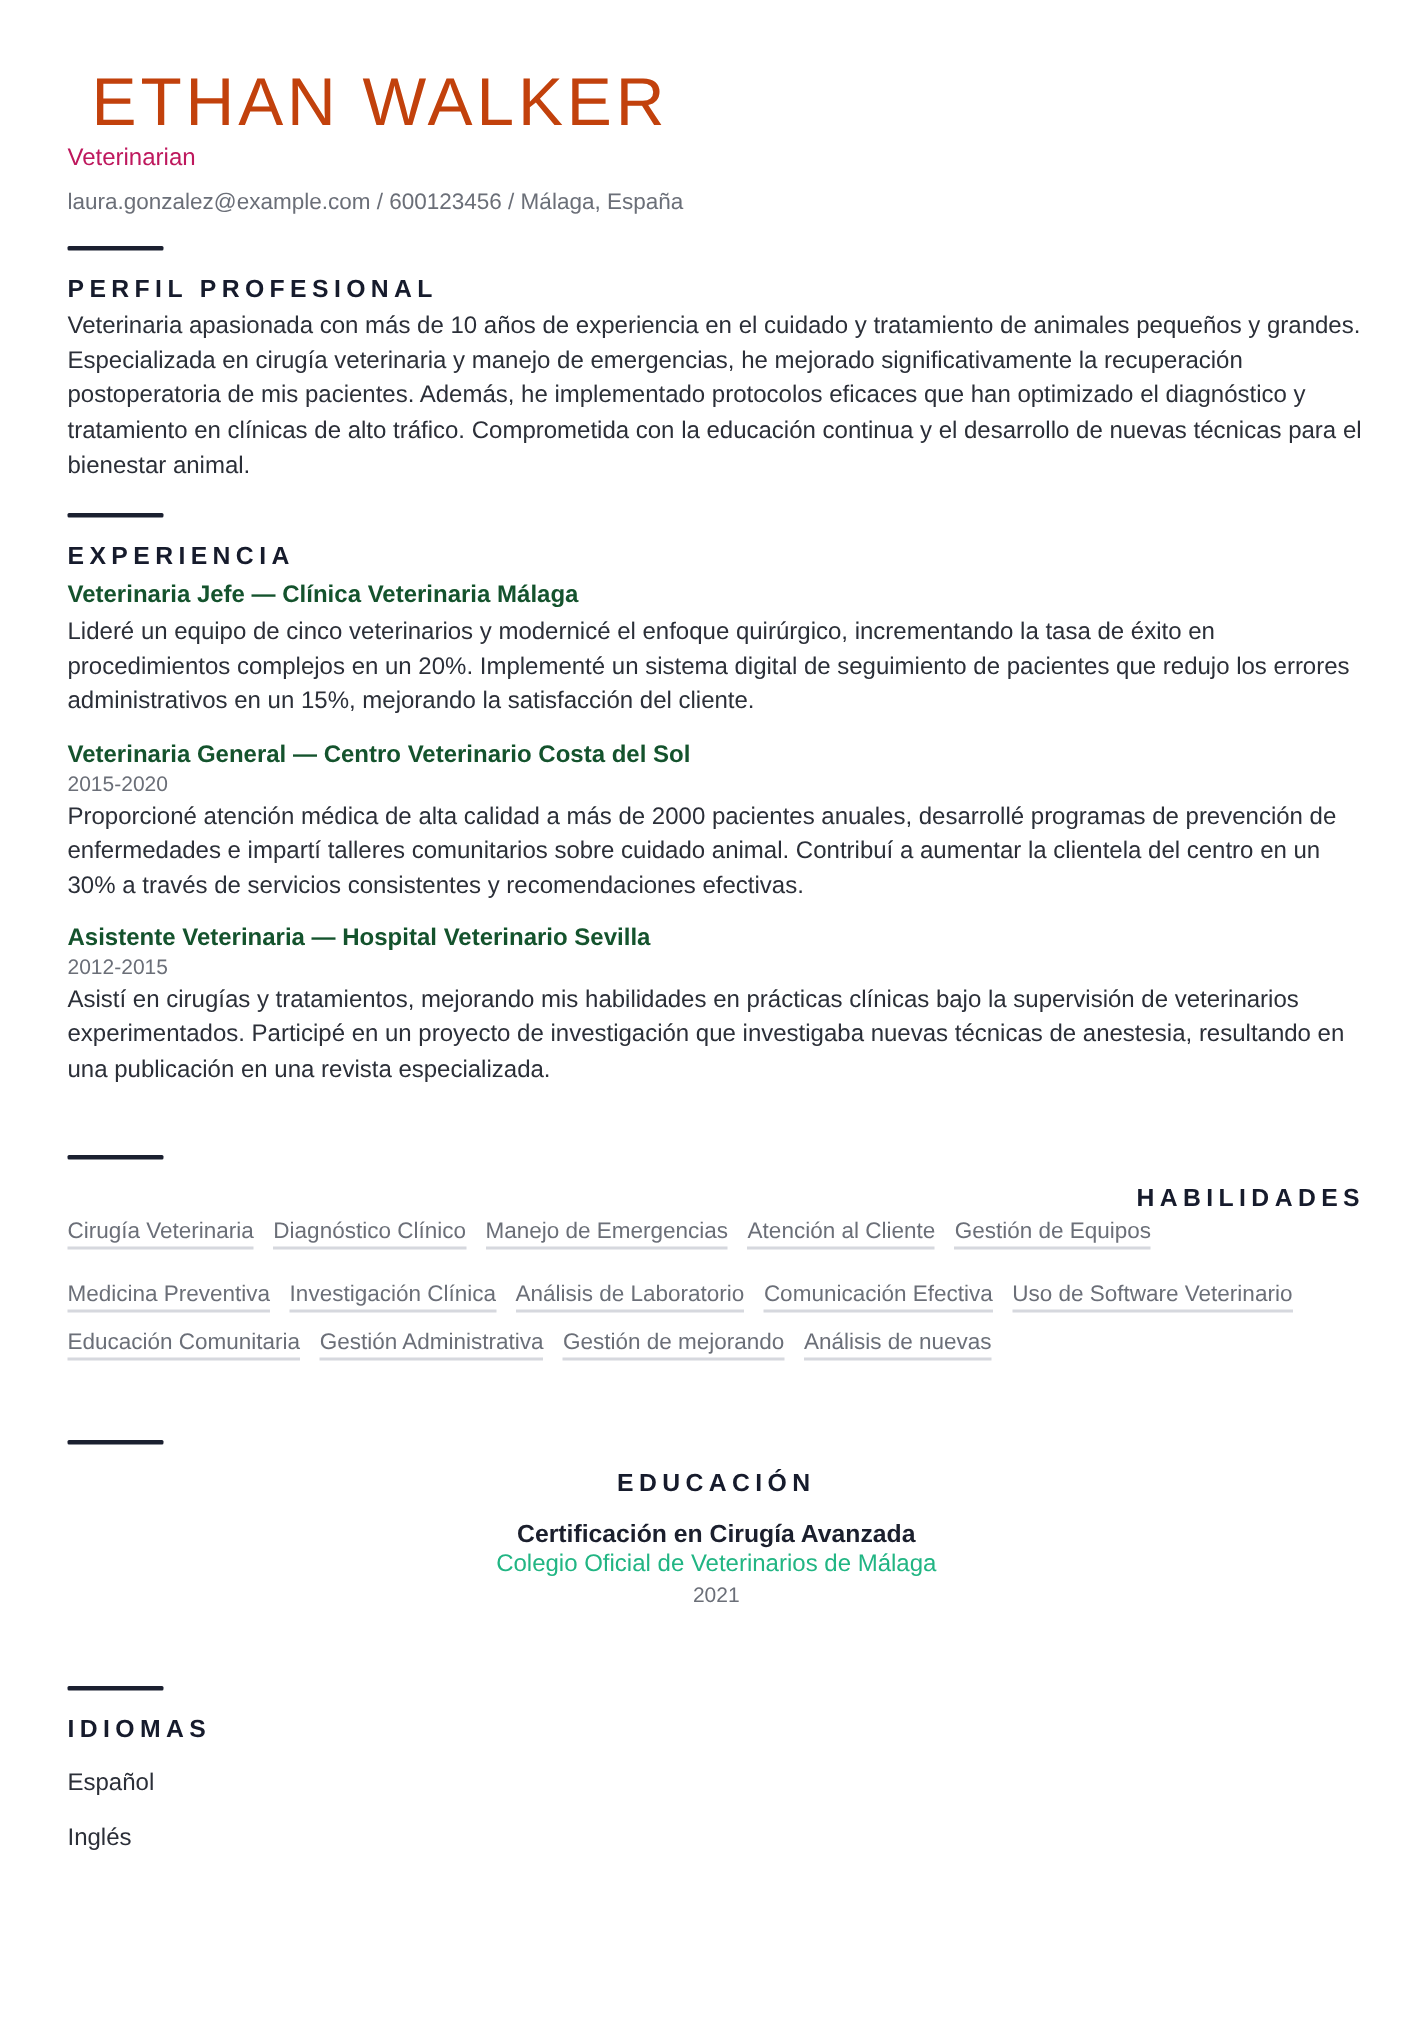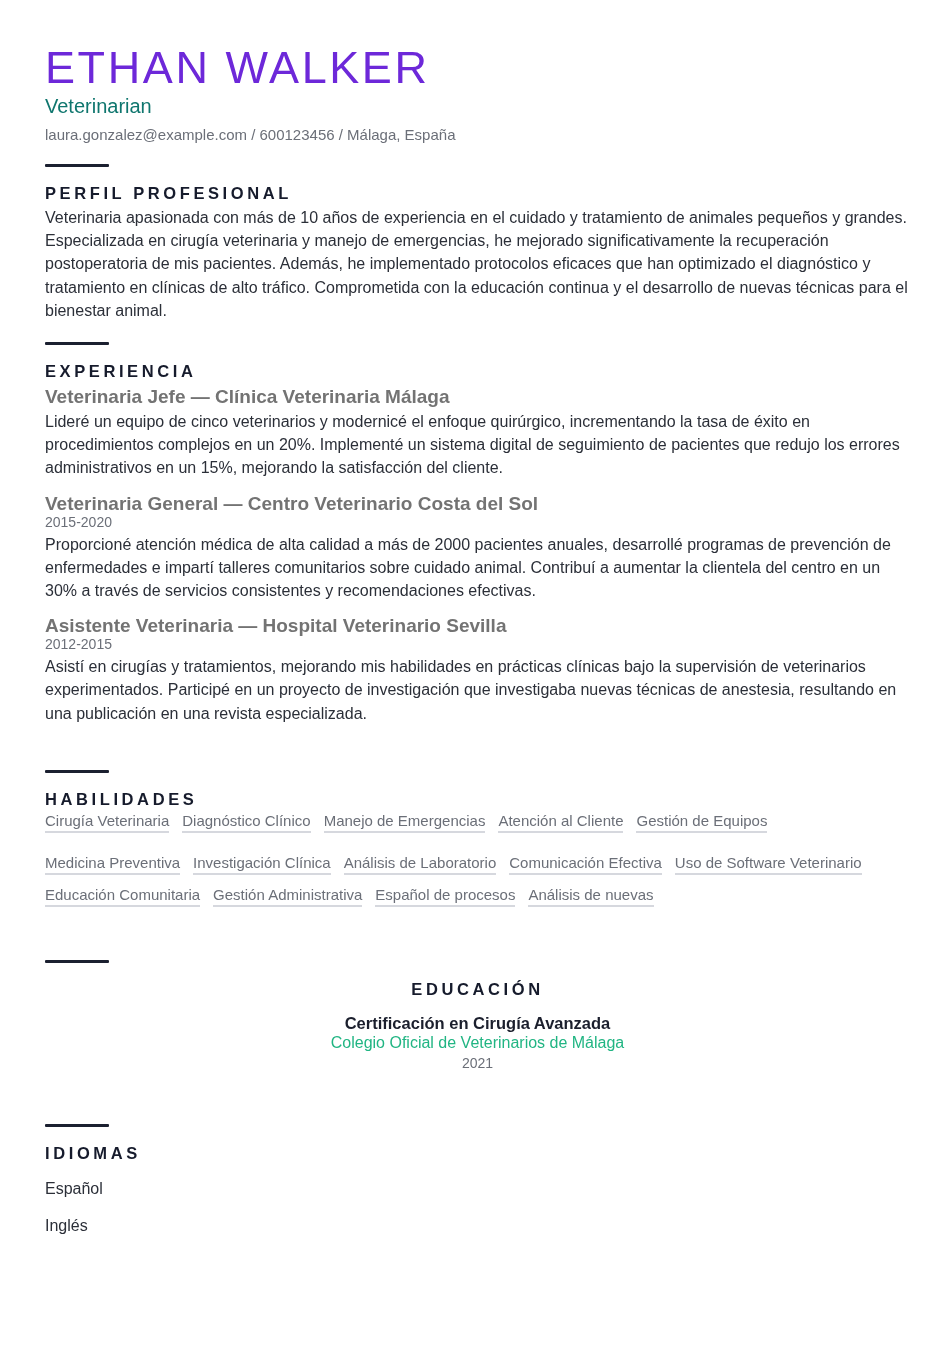--- a/index.html
+++ b/index.html
@@ -8,27 +8,27 @@
       width: 952px;
       height: 1347px;
       font-family: "Liberation Sans", sans-serif;
       color: #1f2430;
       position: relative;
       overflow: hidden;
     }
     .page { position: absolute; left: 45px; top: 0; width: 865px; }
 
     .name {
-      position: absolute; top: 42px; left: 0;
+      position: absolute; top: 42px; left: 16px;
       font-size: 45px; letter-spacing: 2.6px; font-weight: 400;
-      color: #6d28d9; line-height: 52px; white-space: nowrap;
+      color: #c2410c; line-height: 52px; white-space: nowrap;
     }
     .title {
       position: absolute; top: 94px; left: 0;
-      font-size: 20px; color: #0f766e; line-height: 24px;
+      font-size: 16px; color: #be185d; line-height: 24px;
     }
     .contact {
       position: absolute; top: 125px; left: 0;
       font-size: 15px; color: #6b6f78; line-height: 20px; white-space: nowrap;
     }
 
     .section { position: absolute; left: 0; width: 865px; }
     .divider {
       width: 64px; height: 3px; background: #1b2030; border-radius: 1px;
     }
@@ -36,21 +36,21 @@
       margin-top: 16px;
       font-size: 16.5px; font-weight: 700; letter-spacing: 3.6px;
       color: #161b2c; line-height: 20px; white-space: nowrap;
     }
     .para {
       font-size: 16px; line-height: 23.2px; color: #2b2f38;
     }
 
     .job { }
     .job-title {
-      font-size: 19px; font-weight: 700; color: #737373; line-height: 20px; white-space: nowrap;
+      font-size: 16px; font-weight: 700; color: #14532d; line-height: 20px; white-space: nowrap;
     }
     .job-dates {
       font-size: 14px; color: #6b6f78; line-height: 16px;
     }
     .job-desc {
       font-size: 16px; line-height: 23.2px; color: #2b2f38; margin-top: 3px;
     }
 
     .skills { display: flex; flex-wrap: wrap; column-gap: 13px; row-gap: 10px; margin-top: 2px; width: 865px; }
     .skill {
@@ -95,38 +95,38 @@
       <p class="job-desc" data-name="job-description">Proporcioné atención médica de alta calidad a más de 2000 pacientes anuales, desarrollé programas de prevención de enfermedades e impartí talleres comunitarios sobre cuidado animal. Contribuí a aumentar la clientela del centro en un 30% a través de servicios consistentes y recomendaciones efectivas.</p>
     </div>
 
     <div class="job" style="margin-top:14px;" data-name="job-entry">
       <div class="job-title" data-name="job-title">Asistente Veterinaria — Hospital Veterinario Sevilla</div>
       <div class="job-dates" data-name="job-dates">2012-2015</div>
       <p class="job-desc" data-name="job-description">Asistí en cirugías y tratamientos, mejorando mis habilidades en prácticas clínicas bajo la supervisión de veterinarios experimentados. Participé en un proyecto de investigación que investigaba nuevas técnicas de anestesia, resultando en una publicación en una revista especializada.</p>
     </div>
   </section>
 
-  <section class="section" style="top:770px;" data-name="skills-section">
+  <section class="section" style="top:770px;text-align:right;" data-name="skills-section">
     <div class="divider" data-name="section-divider"></div>
     <div class="section-title" data-name="section-heading">HABILIDADES</div>
     <div class="skills" data-name="skills-list">
       <span class="skill" data-name="skill-tag">Cirugía Veterinaria</span>
       <span class="skill" data-name="skill-tag">Diagnóstico Clínico</span>
       <span class="skill" data-name="skill-tag">Manejo de Emergencias</span>
       <span class="skill" data-name="skill-tag">Atención al Cliente</span>
       <span class="skill" data-name="skill-tag">Gestión de Equipos</span>
       <span class="skill" style="flex-basis:0;" data-name="row-break"></span>
       <span class="skill" data-name="skill-tag">Medicina Preventiva</span>
       <span class="skill" data-name="skill-tag">Investigación Clínica</span>
       <span class="skill" data-name="skill-tag">Análisis de Laboratorio</span>
       <span class="skill" data-name="skill-tag">Comunicación Efectiva</span>
       <span class="skill" data-name="skill-tag">Uso de Software Veterinario</span>
       <span class="skill" data-name="skill-tag">Educación Comunitaria</span>
       <span class="skill" data-name="skill-tag">Gestión Administrativa</span>
-      <span class="skill" data-name="skill-tag">Español de procesos</span>
+      <span class="skill" data-name="skill-tag">Gestión de mejorando</span>
       <span class="skill" data-name="skill-tag">Análisis de nuevas</span>
     </div>
   </section>
 
   <section class="section" style="top:960px;text-align:center;" data-name="education-section">
     <div class="divider" data-name="section-divider"></div>
     <div class="section-title" data-name="section-heading">EDUCACIÓN</div>
 
 
     <div class="edu-item" style="margin-top:15px;" data-name="education-entry">

